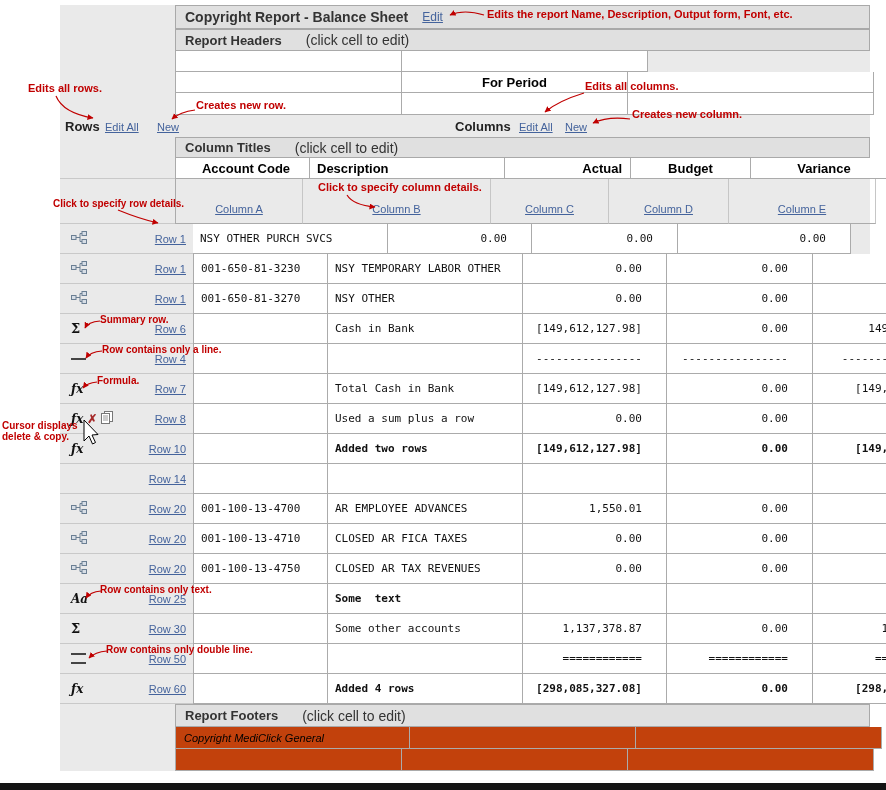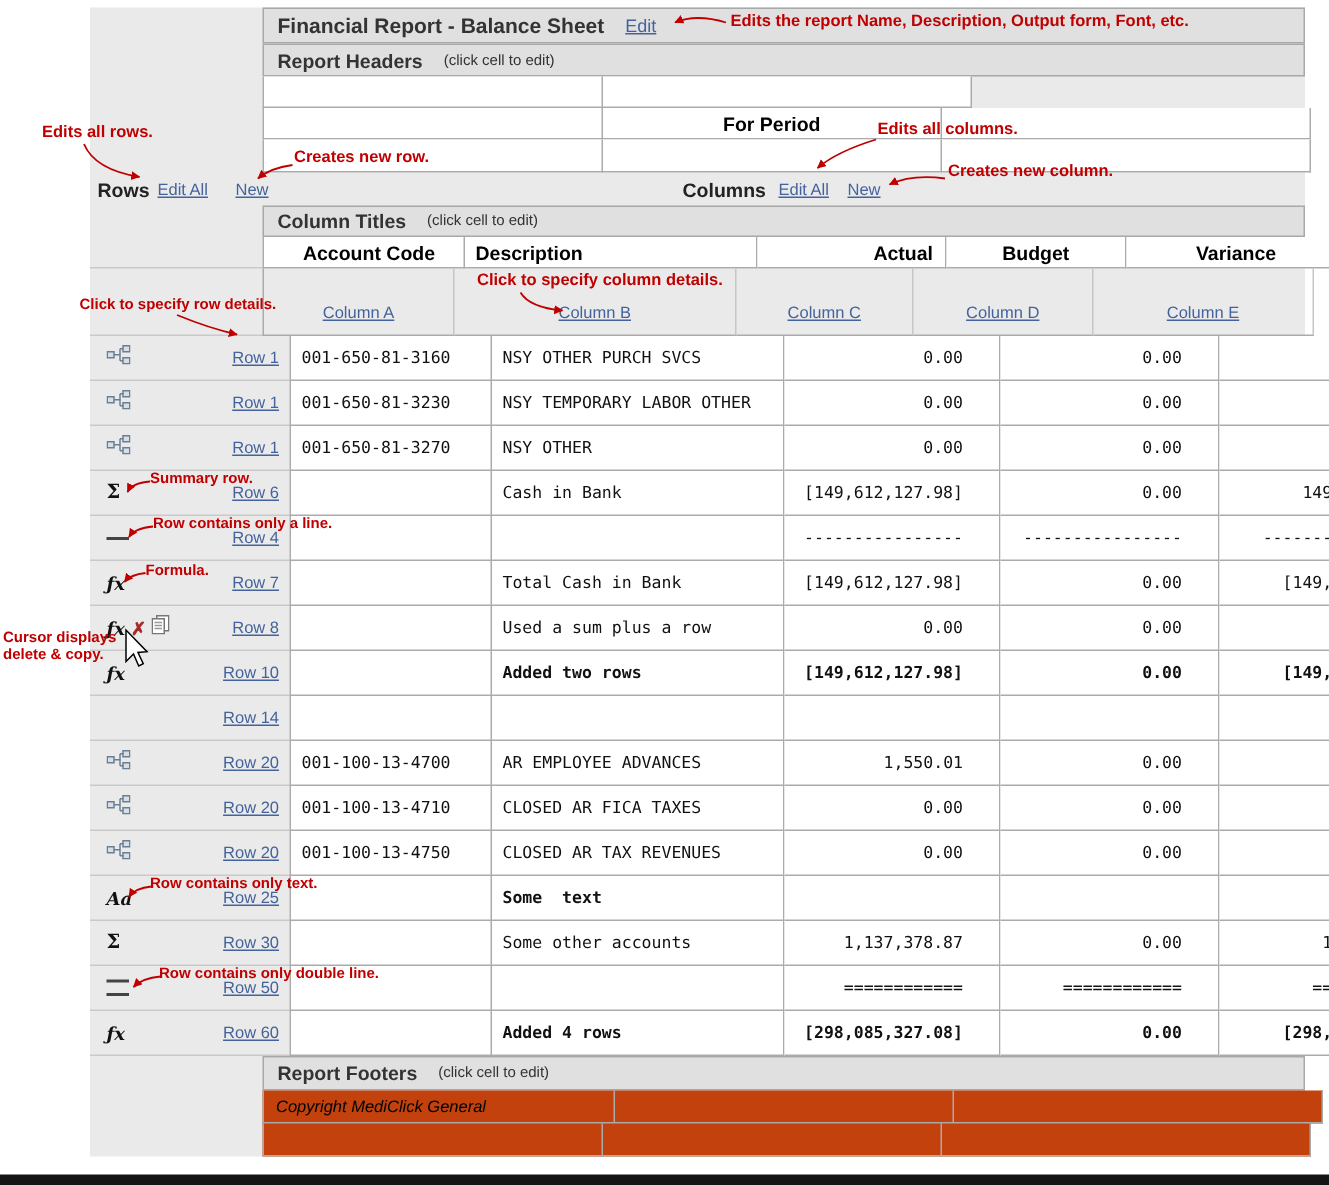--- a/index.html
+++ b/index.html
@@ -5,21 +5,21 @@
   html,body{margin:0;padding:0;}
   body{width:886px;height:790px;background:#fff;font-family:"Liberation Sans",sans-serif;}
   .page{position:relative;width:886px;height:790px;background:#fff;overflow:hidden;}
   .panel{position:absolute;left:60px;top:5px;width:810px;background:#EAEAEA;}
   .prow{display:flex;}
   .h21{height:21px}.h22{height:22px}.h23{height:23px}.h24{height:24px}.h45{height:45px}
   .leftpad{flex:0 0 115px;}
   .bar{flex:1;background:#E0E0E0;border:1px solid #A9A9A9;display:flex;align-items:center;padding:0 9px;}
   .bar-title{font-weight:bold;font-size:14px;color:#333;white-space:nowrap;}
   .sec-label{font-weight:bold;font-size:13px;color:#333;white-space:nowrap;}
-  .sec-hint{font-size:10px;color:#333;margin-left:14px;white-space:nowrap;}
+  .sec-hint{font-size:14px;color:#333;margin-left:24px;white-space:nowrap;}
   .lnk{color:#44639C;text-decoration:underline;font-size:11px;cursor:pointer;white-space:nowrap;}
   .title-edit{margin-left:14px;font-size:12px;}
   
   .hcell{background:#fff;border-right:1px solid #ABABAB;border-bottom:1px solid #ABABAB;display:flex;align-items:center;font-size:13px;}
   .hcell.first{border-left:1px solid #ABABAB;}
   .hc1{flex:0 0 225px;}
   .hc2{flex:0 0 225px;justify-content:center;font-weight:bold;}
   .hc3{flex:0 0 245px;}
   .fcell{background:#c2410c;border-right:1px solid #ABABAB;border-bottom:1px solid #ABABAB;display:flex;align-items:center;font-size:11px;}
   .fcell.first{border-left:1px solid #ABABAB;}
@@ -66,21 +66,21 @@
 </style>
 </head>
 <body>
 
 <div class="page">
   <div class="panel">
 
     <div class="prow h24">
       <div class="leftpad"></div>
       <div class="bar">
-        <span class="bar-title">Financial Report - Balance Sheet</span>
+        <span class="bar-title">Copyright Report - Balance Sheet</span>
         <a class="lnk title-edit">Edit</a>
       </div>
     </div>
 
     <div class="prow h22">
       <div class="leftpad"></div>
       <div class="bar">
         <span class="sec-label">Report Headers</span>
         <span class="sec-hint">(click cell to edit)</span>
       </div>
@@ -154,21 +154,20 @@
         <span class="icons">
             <span class="icon"><svg width="16" height="13" viewBox="0 0 16 13">
                 <path d="M5,6.5 H9 M9,2.5 V10.5 M9,2.5 H11 M9,10.5 H11" stroke="#6b7f93" fill="none"></path>
                 <rect x="0.5" y="4.5" width="4.5" height="4" fill="#d7dee6" stroke="#6b7f93"></rect>
                 <rect x="11" y="0.5" width="4.5" height="4" fill="#d7dee6" stroke="#6b7f93"></rect>
                 <rect x="11" y="8.5" width="4.5" height="4" fill="#d7dee6" stroke="#6b7f93"></rect>
               </svg></span>
           </span>
         <a class="lnk">Row 1</a>
       </div>
-      <div class="cell first c-acct">001-650-81-3160</div>
       <div class="cell c-desc">NSY OTHER PURCH SVCS</div>
       <div class="cell c-num c-act">0.00</div>
       <div class="cell c-num c-bud">0.00</div>
       <div class="cell c-num c-var">0.00</div>
     </div>
 
     <div class="trow">
       <div class="rowhead">
         <span class="icons">
             <span class="icon"><svg width="16" height="13" viewBox="0 0 16 13">

